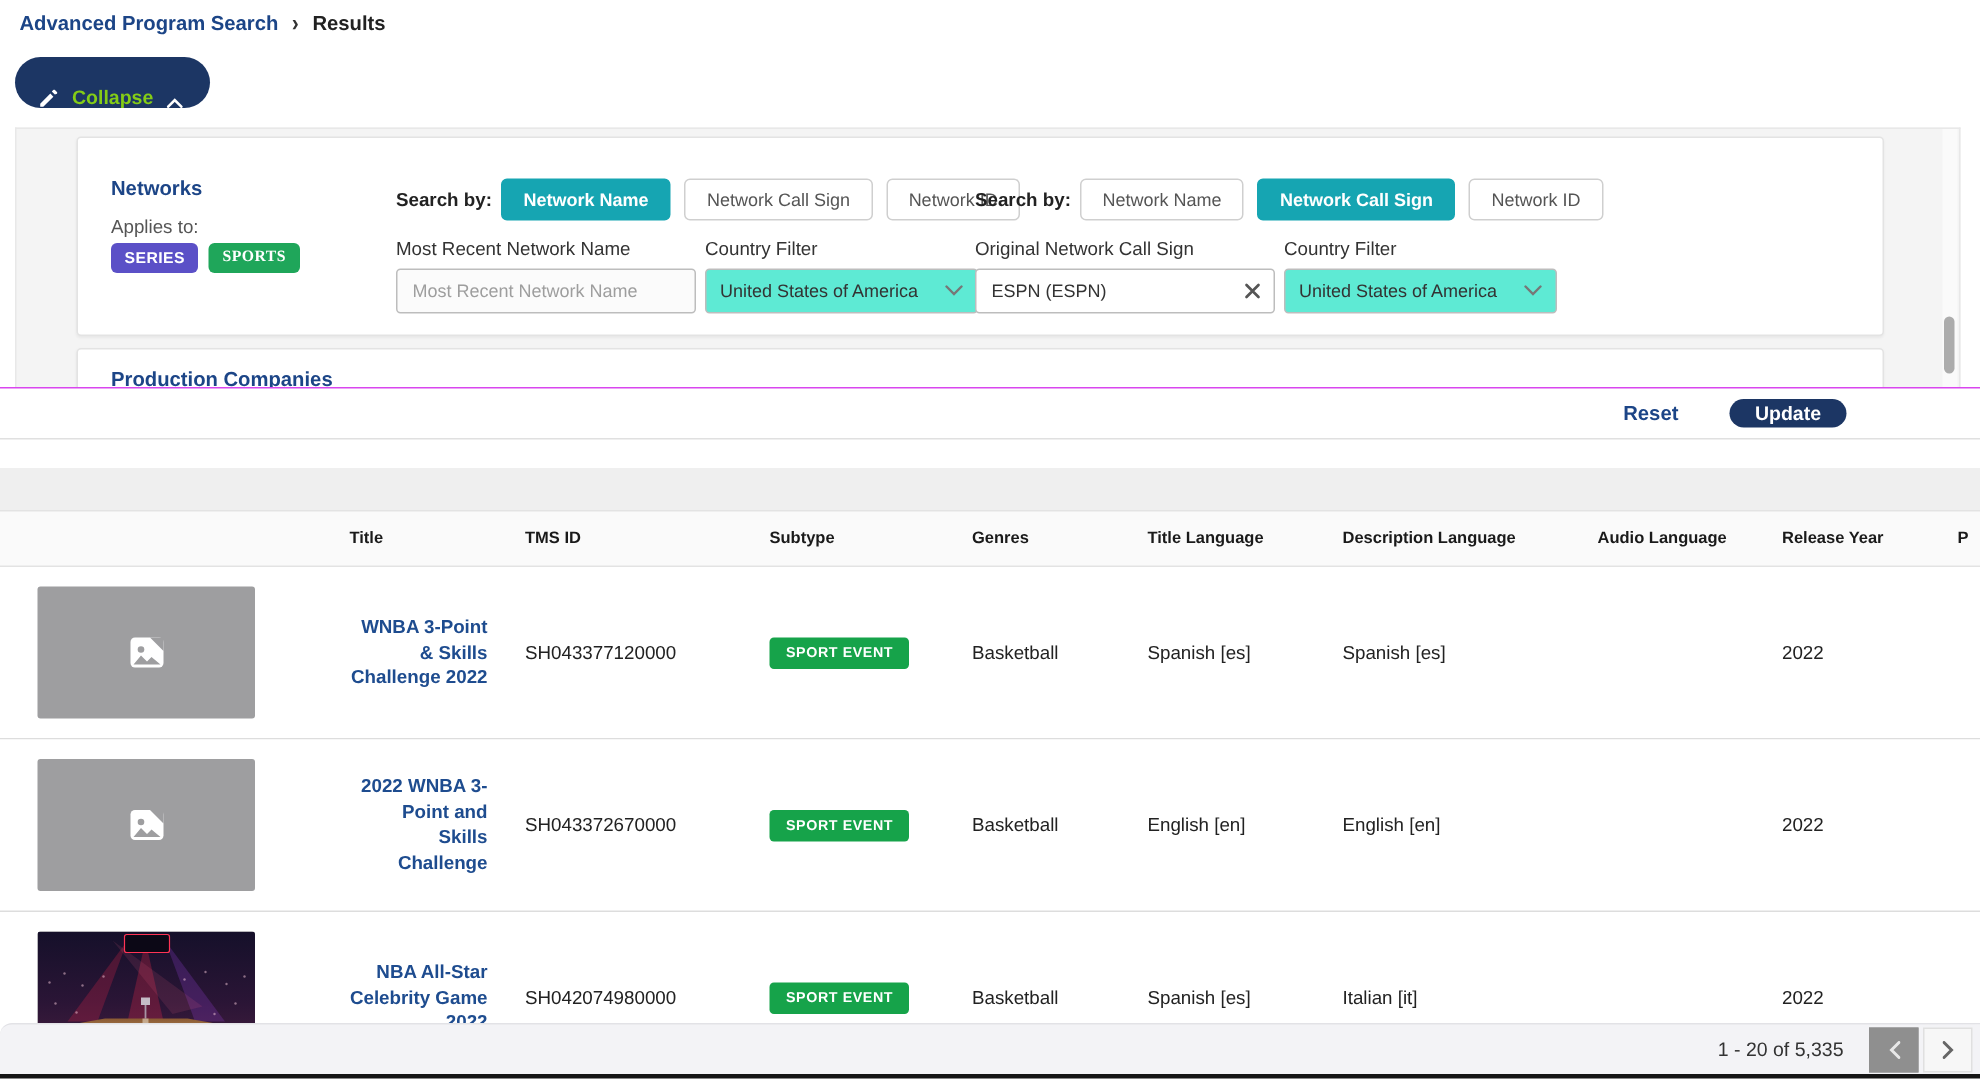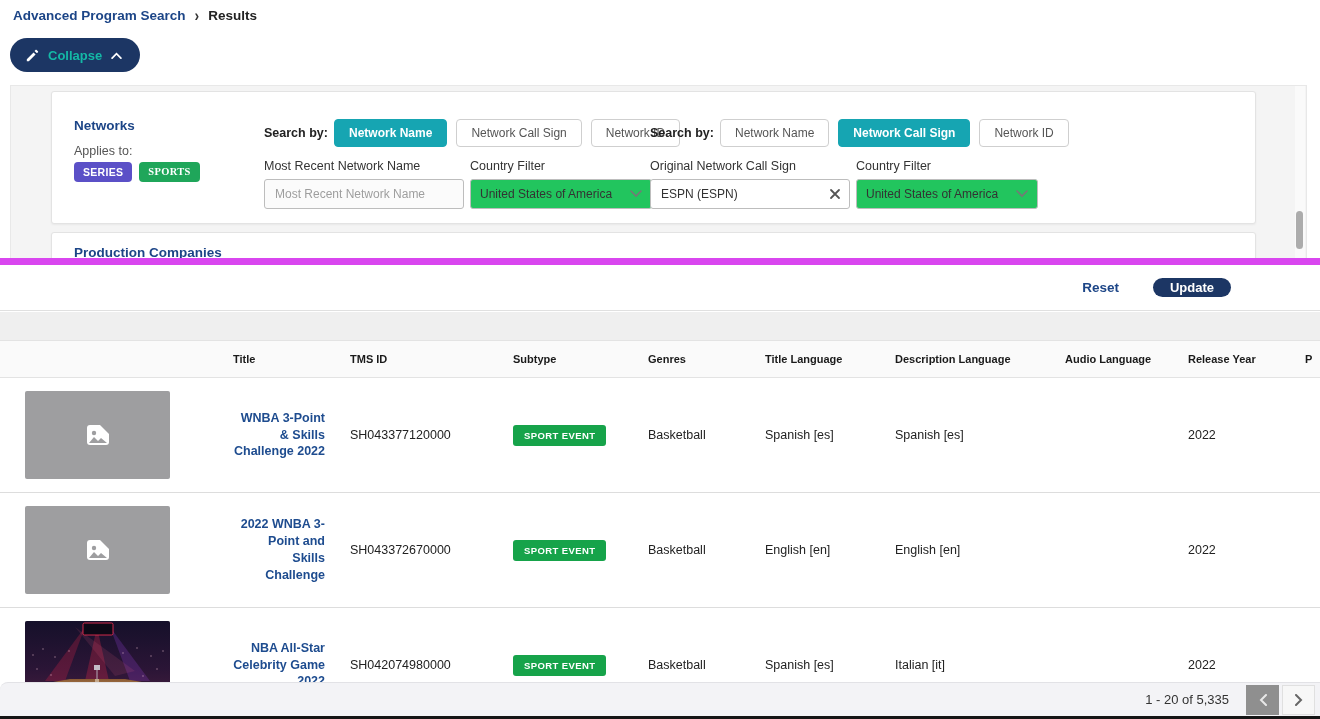--- a/index.html
+++ b/index.html
@@ -8,22 +8,22 @@
 
   
   .breadcrumb { position:absolute; left:13px; top:7px; display:flex; align-items:center; gap:9px;
     font-size:13.5px; font-weight:bold; }
   .crumb-link { color:#1C4587; cursor:pointer; }
   .crumb-sep { color:#333; font-size:14px; font-weight:bold; transform:scaleY(1.15); }
   .crumb-current { color:#222; }
 
   
   .collapse-btn { position:absolute; left:10px; top:38px; height:34px; padding:0 18px 0 16px;
-    background:#1C3664; border:none; border-radius:17px; color:#14b8a6; font-weight:bold;
-    font-size:13px; display:flex; align-items:center; gap:9px; cursor:pointer;
+    background:#1C3664; border:none; border-radius:17px; color:#84cc16; font-weight:bold;
+    font-size:13px; display:flex; align-items:flex-end; gap:9px; cursor:pointer;
     font-family:"Liberation Sans", sans-serif; }
 
   
   .filter-region { position:absolute; left:10px; top:85px; width:1297px; height:173px;
     background:#F4F4F4; border:1px solid #E8E8E8; border-bottom:none; overflow:hidden; }
   .scroll-track { position:absolute; right:1px; top:0; bottom:0; width:10px; background:#FAFAFA; }
   .scroll-thumb { position:absolute; right:2px; top:125px; width:7px; height:38px;
     background:#ACACAC; border-radius:4px; }
 
   .card { position:absolute; left:40px; width:1205px; background:#fff;
@@ -51,26 +51,26 @@
   .fields-row { display:flex; gap:6px; margin-top:12px; margin-left:0; }
   .field label { display:block; font-size:12.5px; color:#333; margin-bottom:6px; }
   .text-input-wrap { position:relative; }
   .text-input { width:200px; height:30px; border:1px solid #BDBDBD; border-radius:3px;
     font-size:12px; padding:0 24px 0 10px; color:#333; background:#FBFBFB;
     font-family:"Liberation Sans", sans-serif; }
   .text-input.filled { background:#fff; }
   .text-input::placeholder { color:#9E9E9E; }
   .clear-x { position:absolute; right:8px; top:8px; width:14px; height:14px; cursor:pointer; }
   .select-box { width:182px; height:30px; border:1px solid #BDBDBD; border-radius:3px;
-    background:#22c55e; display:flex; align-items:center; justify-content:space-between;
+    background:#5eead4; display:flex; align-items:center; justify-content:space-between;
     padding:0 9px; font-size:12px; color:#333; cursor:pointer; white-space:nowrap; }
 
   
-  .action-bar { position:absolute; left:0; top:258px; width:1320px; height:53px; background:#fff;
-    border-top:7px solid #d946ef; border-bottom:1px solid #E0E0E0; display:flex; align-items:center;
+  .action-bar { position:absolute; left:0; top:258px; width:1320px; height:35px; background:#fff;
+    border-top:1px solid #d946ef; border-bottom:1px solid #E0E0E0; display:flex; align-items:center;
     justify-content:flex-end; padding-right:89px; gap:34px; z-index:2; }
   .reset-link { color:#1C4587; font-size:13.5px; font-weight:bold; cursor:pointer; }
   .update-btn { background:#1C3664; color:#fff; border:none; border-radius:14px; font-weight:bold;
     font-size:13px; padding:2px 17px; cursor:pointer; font-family:"Liberation Sans", sans-serif; }
 
   .gap-strip { position:absolute; left:0; top:312px; width:1320px; height:28px; background:#EFEFEF; }
 
   
   .table-wrap { position:absolute; left:0; top:340px; width:1320px; }
   .t-row { display:flex; align-items:center; background:#fff; border-bottom:1px solid #DDD; height:115px; }

